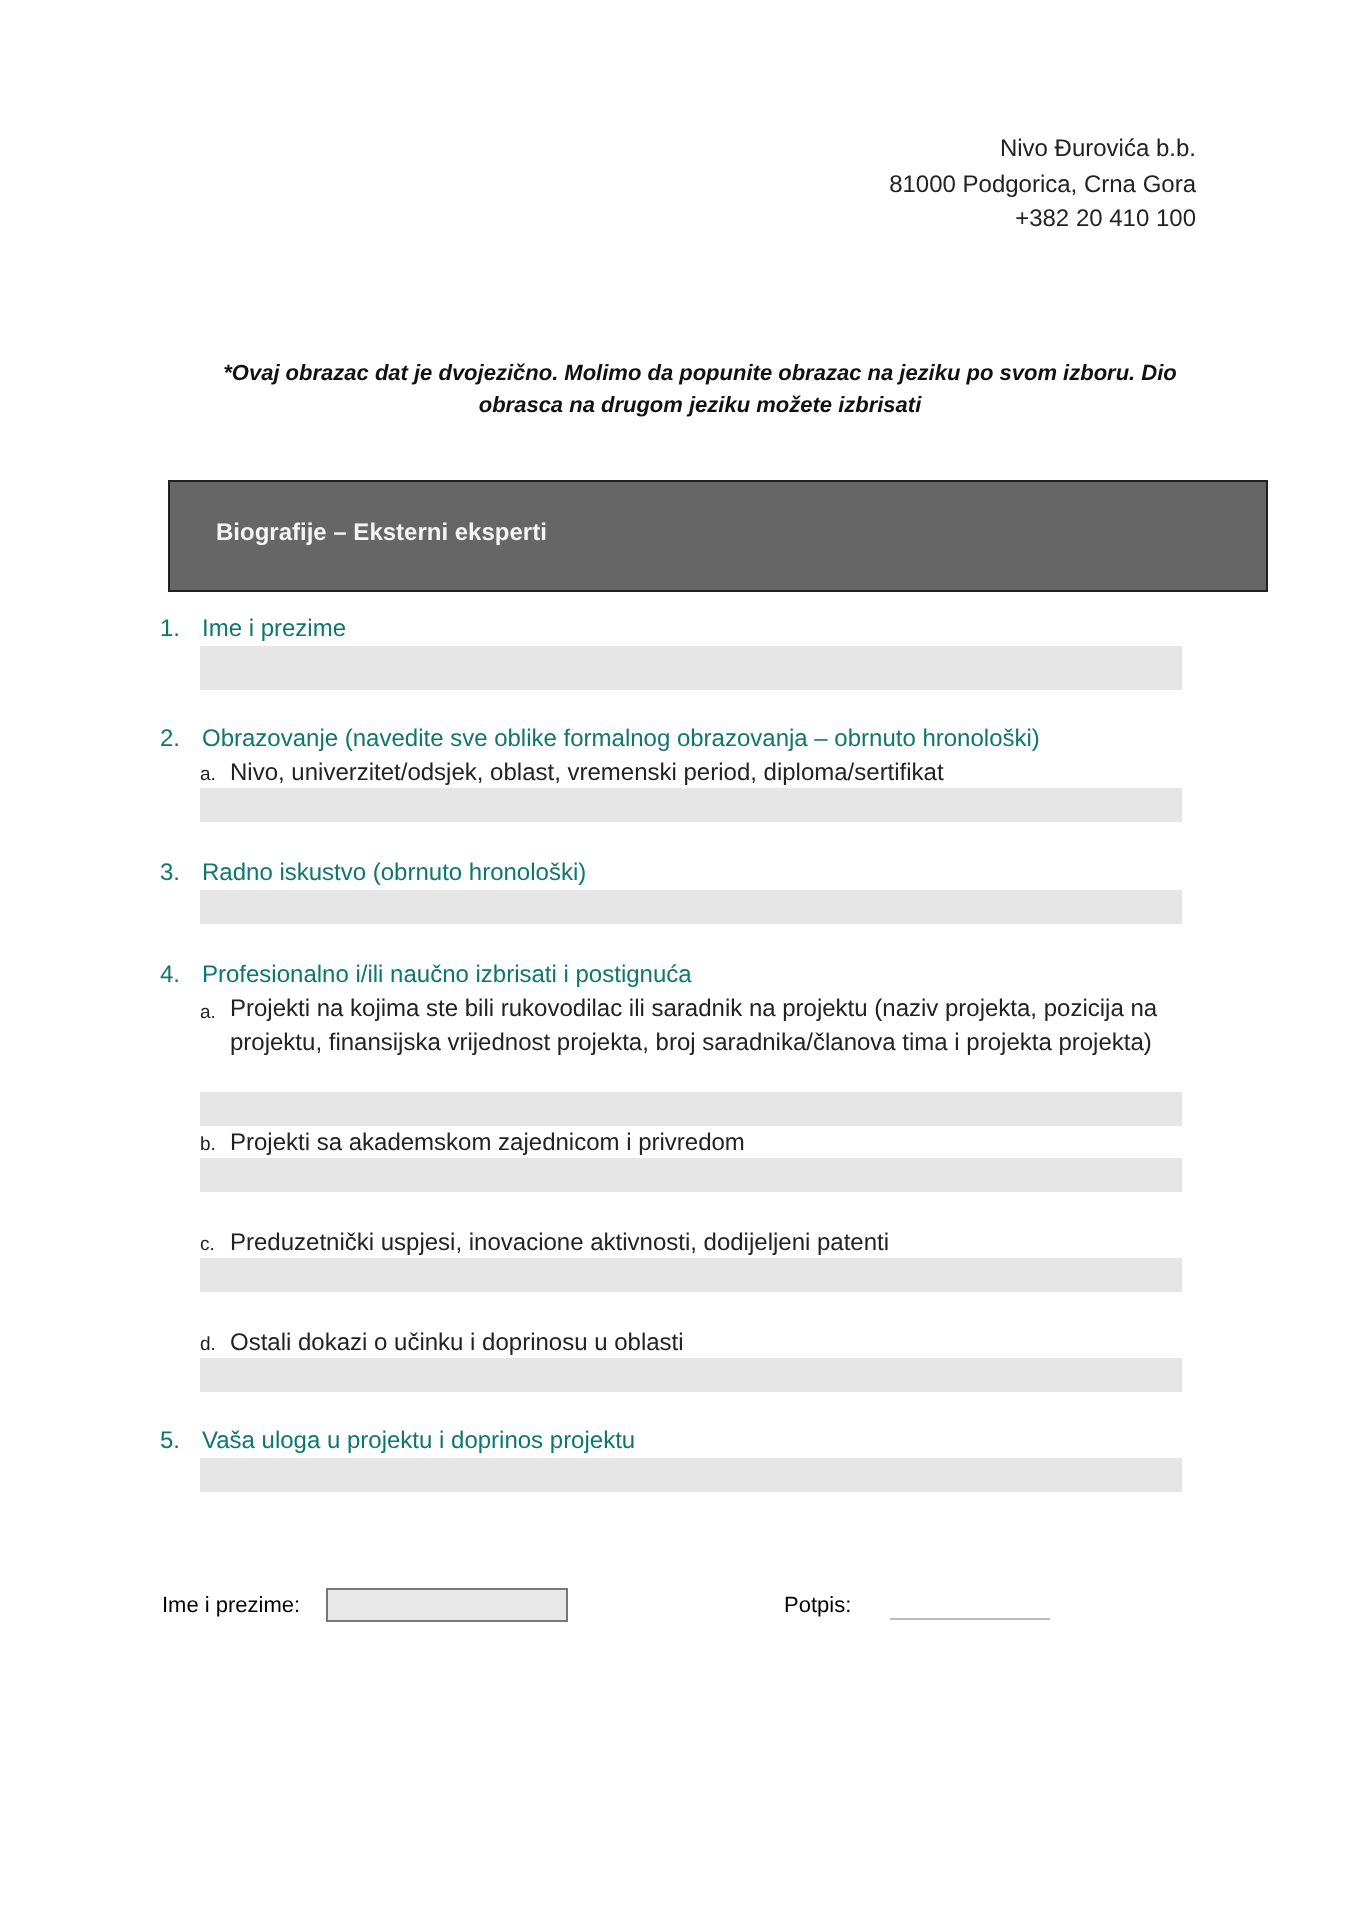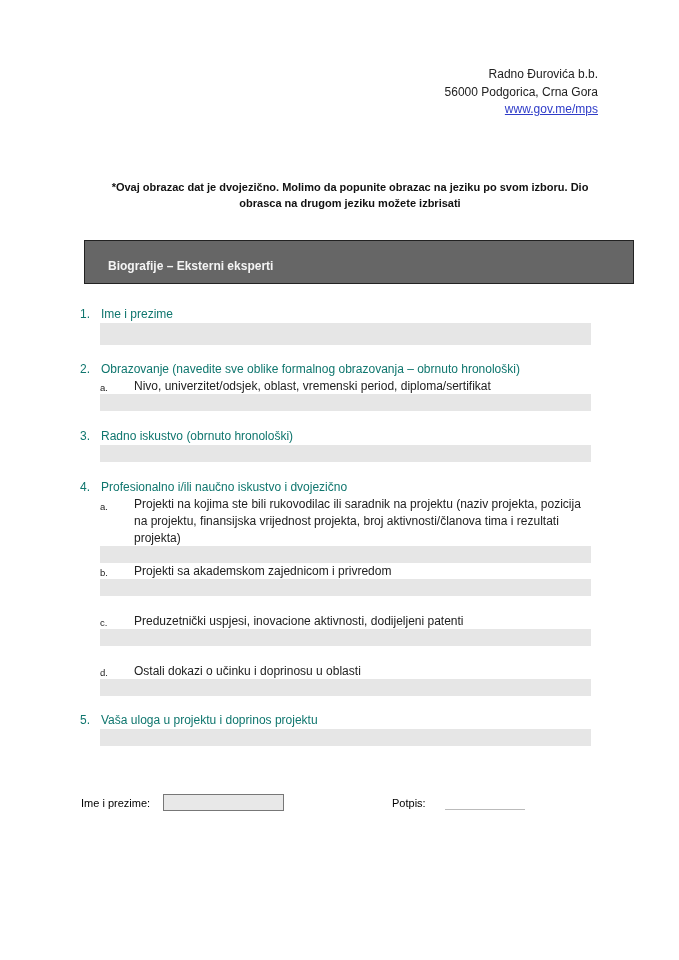--- a/index.html
+++ b/index.html
@@ -3,40 +3,40 @@
   <meta charset="utf-8">
   <style>
     html, body { margin: 0; padding: 0; }
     body {
       width: 679px; height: 960px; background: #ffffff; position: relative;
       font-family: "Liberation Sans", "DejaVu Sans", sans-serif; color: #1a1a1a;
       overflow: hidden;
     }
     .addr { position: absolute; right: 81px; top: 66px; text-align: right; font-size: 12px; line-height: 17.5px; color: #222; }
     .addr a { color: #2f3cc8; text-decoration: underline; }
-    .notice { position: absolute; left: 95px; width: 510px; top: 180px; text-align: center; font-size: 11px; font-weight: bold; line-height: 15.5px; color: #111; }
-    .banner { position: absolute; left: 84px; top: 240px; width: 550px; height: 44px; background: #666666; border: 1px solid #222; box-sizing: border-box; }
+    .notice { position: absolute; left: 95px; width: 510px; top: 180px; text-align: center; font-size: 11px; font-style: italic; font-weight: bold; line-height: 15.5px; color: #111; }
+    .banner { position: absolute; left: 84px; top: 240px; width: 550px; height: 56px; background: #666666; border: 1px solid #222; box-sizing: border-box; }
     .banner span { position: absolute; left: 23px; top: 18px; color: #f4f4f4; font-weight: bold; font-size: 12px; }
     .q { position: absolute; left: 80px; font-size: 12px; font-weight: normal; color: #0f766e; }
     .q .num { display: inline-block; width: 21px; }
     .sub { position: absolute; left: 100px; font-size: 12px; color: #222; line-height: 16.5px; width: 495px; }
     .sub .let { position: absolute; left: 0; font-size: 9.5px; top: 2px; }
-    .sub .txt { display: block; margin-left: 34px; }
+    .sub .txt { display: block; margin-left: 15px; }
     .field { position: absolute; left: 100px; width: 491px; background: #e6e6e6; }
     .sig { position: absolute; top: 797px; font-size: 11px; color: #000000; }
     .namebox { position: absolute; left: 163px; top: 794px; width: 121px; height: 17px; background: #e8e8e8; border: 1px solid #777; box-sizing: border-box; }
     .sigline { position: absolute; left: 445px; top: 809px; width: 80px; height: 1px; background: #bbbbbb; }
   </style>
 </head>
 <body>
 
 <div class="addr">
-  <div>Radno Đurovića b.b.</div>
-  <div>56000 Podgorica, Crna Gora</div>
-  <div><a>www.gov.me/mps</a></div>
+  <div>Nivo Đurovića b.b.</div>
+  <div>81000 Podgorica, Crna Gora</div>
+  <div>+382 20 410 100</div>
 </div>
 
 <div class="notice">*Ovaj obrazac dat je dvojezično. Molimo da popunite obrazac na jeziku po svom izboru. Dio obrasca na drugom jeziku možete izbrisati</div>
 
 <div class="banner">
   <span>Biografije – Eksterni eksperti</span>
 </div>
 
 <div class="q" style="top:307px">
   <span class="num">1.</span><span>Ime i prezime</span>
@@ -51,25 +51,25 @@
   <span class="txt">Nivo, univerzitet/odsjek, oblast, vremenski period, diploma/sertifikat</span>
 </div>
 <div class="field" style="top:394px;height:17px"></div>
 
 <div class="q" style="top:429px">
   <span class="num">3.</span><span>Radno iskustvo (obrnuto hronološki)</span>
 </div>
 <div class="field" style="top:445px;height:17px"></div>
 
 <div class="q" style="top:480px">
-  <span class="num">4.</span><span>Profesionalno i/ili naučno iskustvo i dvojezično</span>
+  <span class="num">4.</span><span>Profesionalno i/ili naučno izbrisati i postignuća</span>
 </div>
 <div class="sub" style="top:496px;line-height:17px">
   <span class="let">a.</span>
-  <span class="txt">Projekti na kojima ste bili rukovodilac ili saradnik na projektu (naziv projekta, pozicija na projektu, finansijska vrijednost projekta, broj aktivnosti/članova tima i rezultati projekta)</span>
+  <span class="txt">Projekti na kojima ste bili rukovodilac ili saradnik na projektu (naziv projekta, pozicija na projektu, finansijska vrijednost projekta, broj saradnika/članova tima i projekta projekta)</span>
 </div>
 <div class="field" style="top:546px;height:17px"></div>
 
 <div class="sub" style="top:563px">
   <span class="let">b.</span>
   <span class="txt">Projekti sa akademskom zajednicom i privredom</span>
 </div>
 <div class="field" style="top:579px;height:17px"></div>
 
 <div class="sub" style="top:613px">

